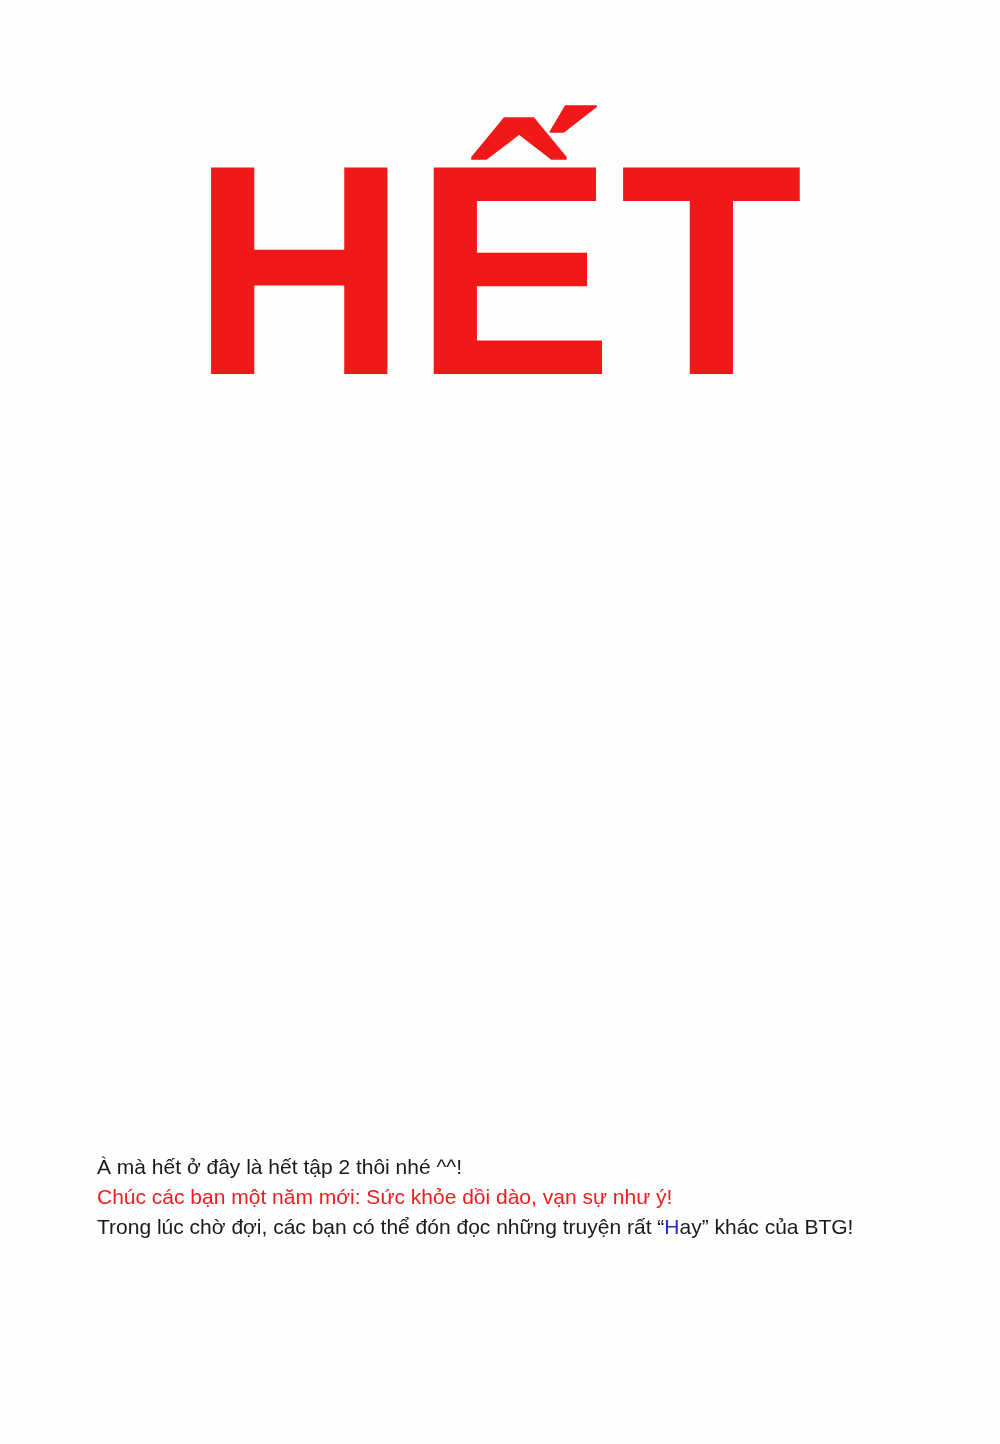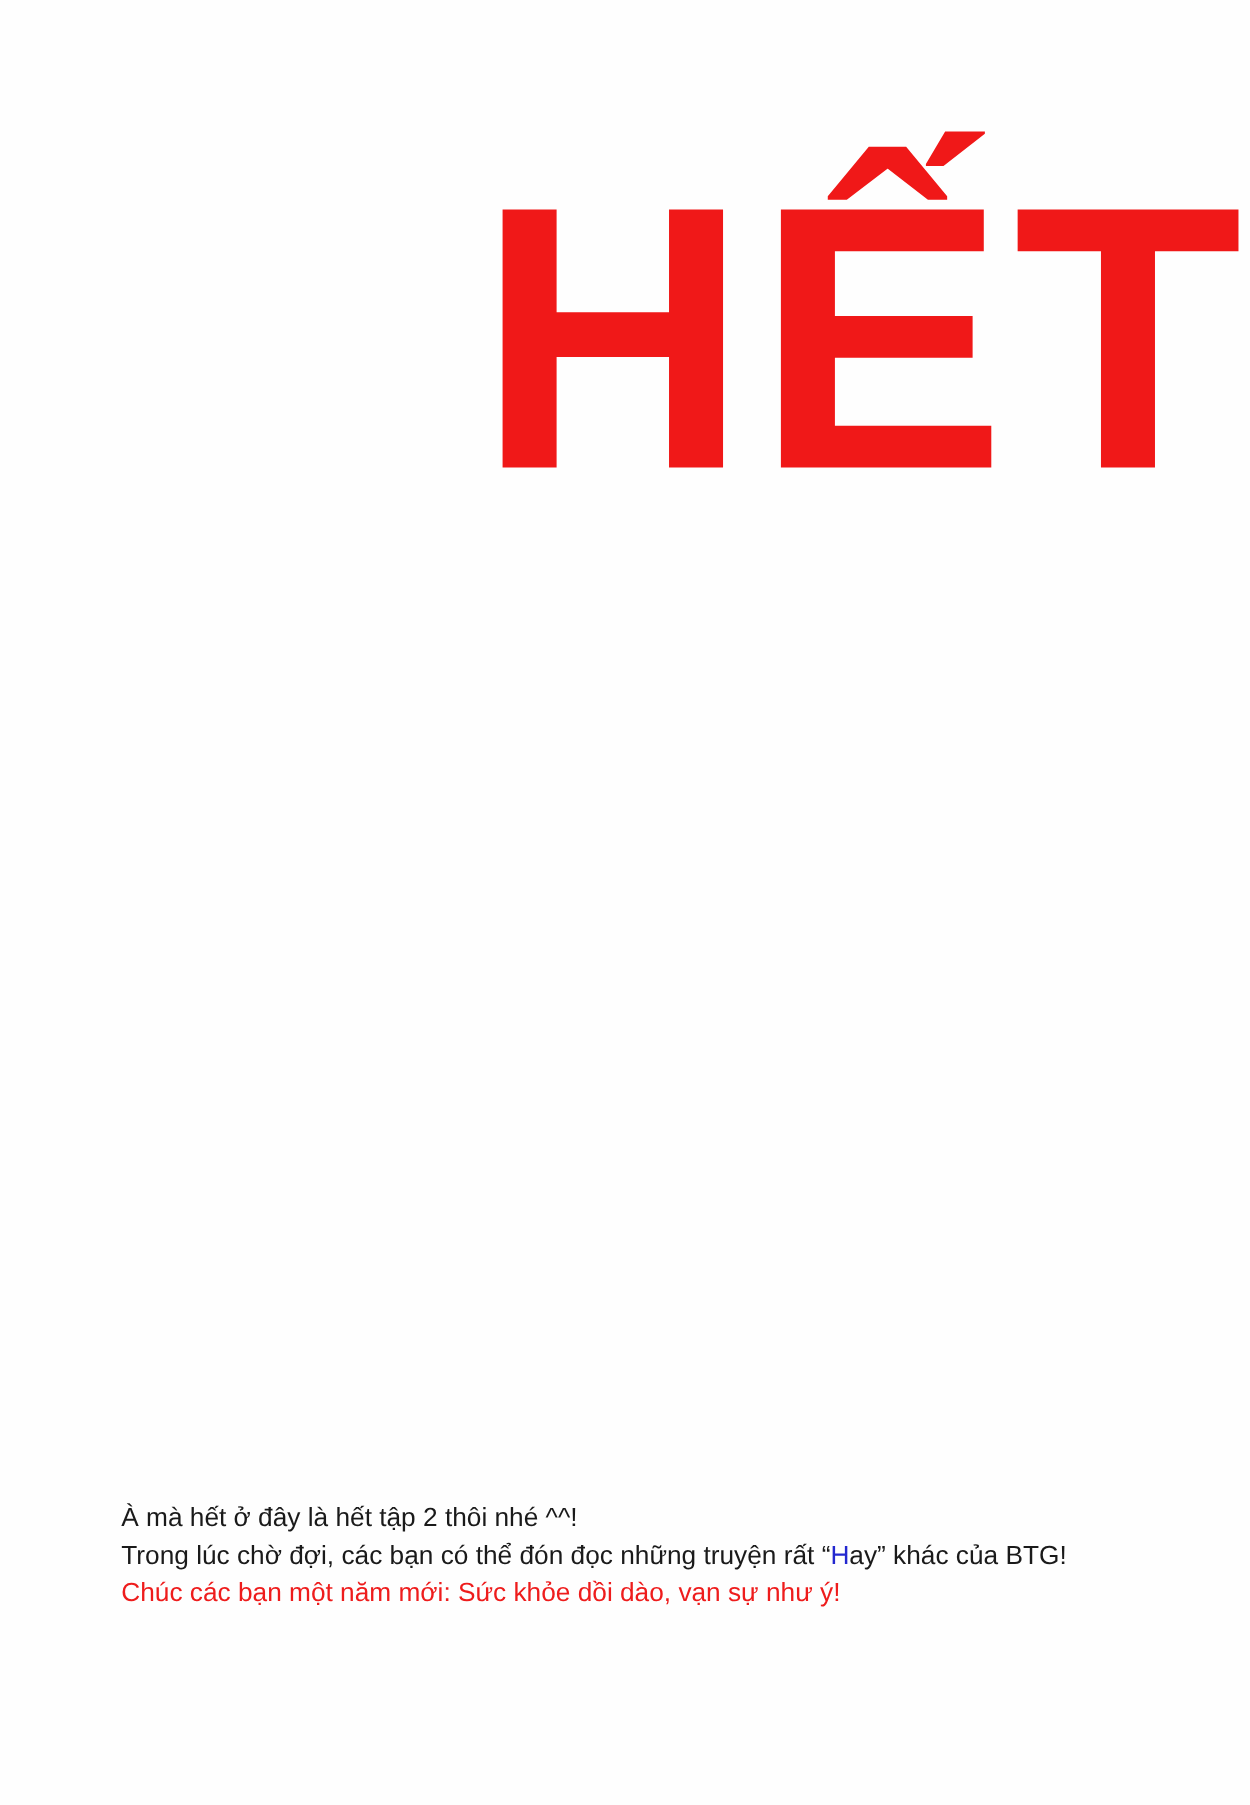--- a/index.html
+++ b/index.html
@@ -13,35 +13,34 @@
     height: 1444px;
     background: #fefefe;
     overflow: hidden;
     font-family: "Liberation Sans", sans-serif;
   }
   .end-title {
     position: absolute;
     top: 120px;
     left: 0;
     width: 1000px;
-    text-align: right;
+    text-align: center;
     color: #f01818;
     font-family: "Liberation Sans", sans-serif;
     font-size: 300px;
     font-weight: bold;
     line-height: 1;
     letter-spacing: 6px;
     white-space: nowrap;
   }
   .notes {
     position: absolute;
     left: 97px;
     top: 1152px;
     width: 860px;
-    margin-top: 48px;
   }
   .note-line {
     font-family: "Liberation Sans", sans-serif;
     font-size: 21px;
     line-height: 30px;
     color: #1a1a1a;
     white-space: nowrap;
   }
   .note-line.red {
     color: #ee1c1c;
@@ -52,17 +51,17 @@
 </style>
 </head>
 <body>
 
 <div class="page">
 
   <div class="end-title">HẾT</div>
 
   <div class="notes">
     <div class="note-line">À mà hết ở đây là hết tập 2 thôi nhé ^^!</div>
+    <div class="note-line red">Chúc các bạn một năm mới: Sức khỏe dồi dào, vạn sự như ý!</div>
     <div class="note-line"><span>Trong lúc chờ đợi, các bạn có thể đón đọc những truyện rất “</span><span class="hl-blue">H</span><span>ay” khác của BTG!</span></div>
-    <div class="note-line red">Chúc các bạn một năm mới: Sức khỏe dồi dào, vạn sự như ý!</div>
   </div>
 
 </div>
 
 </body></html>

